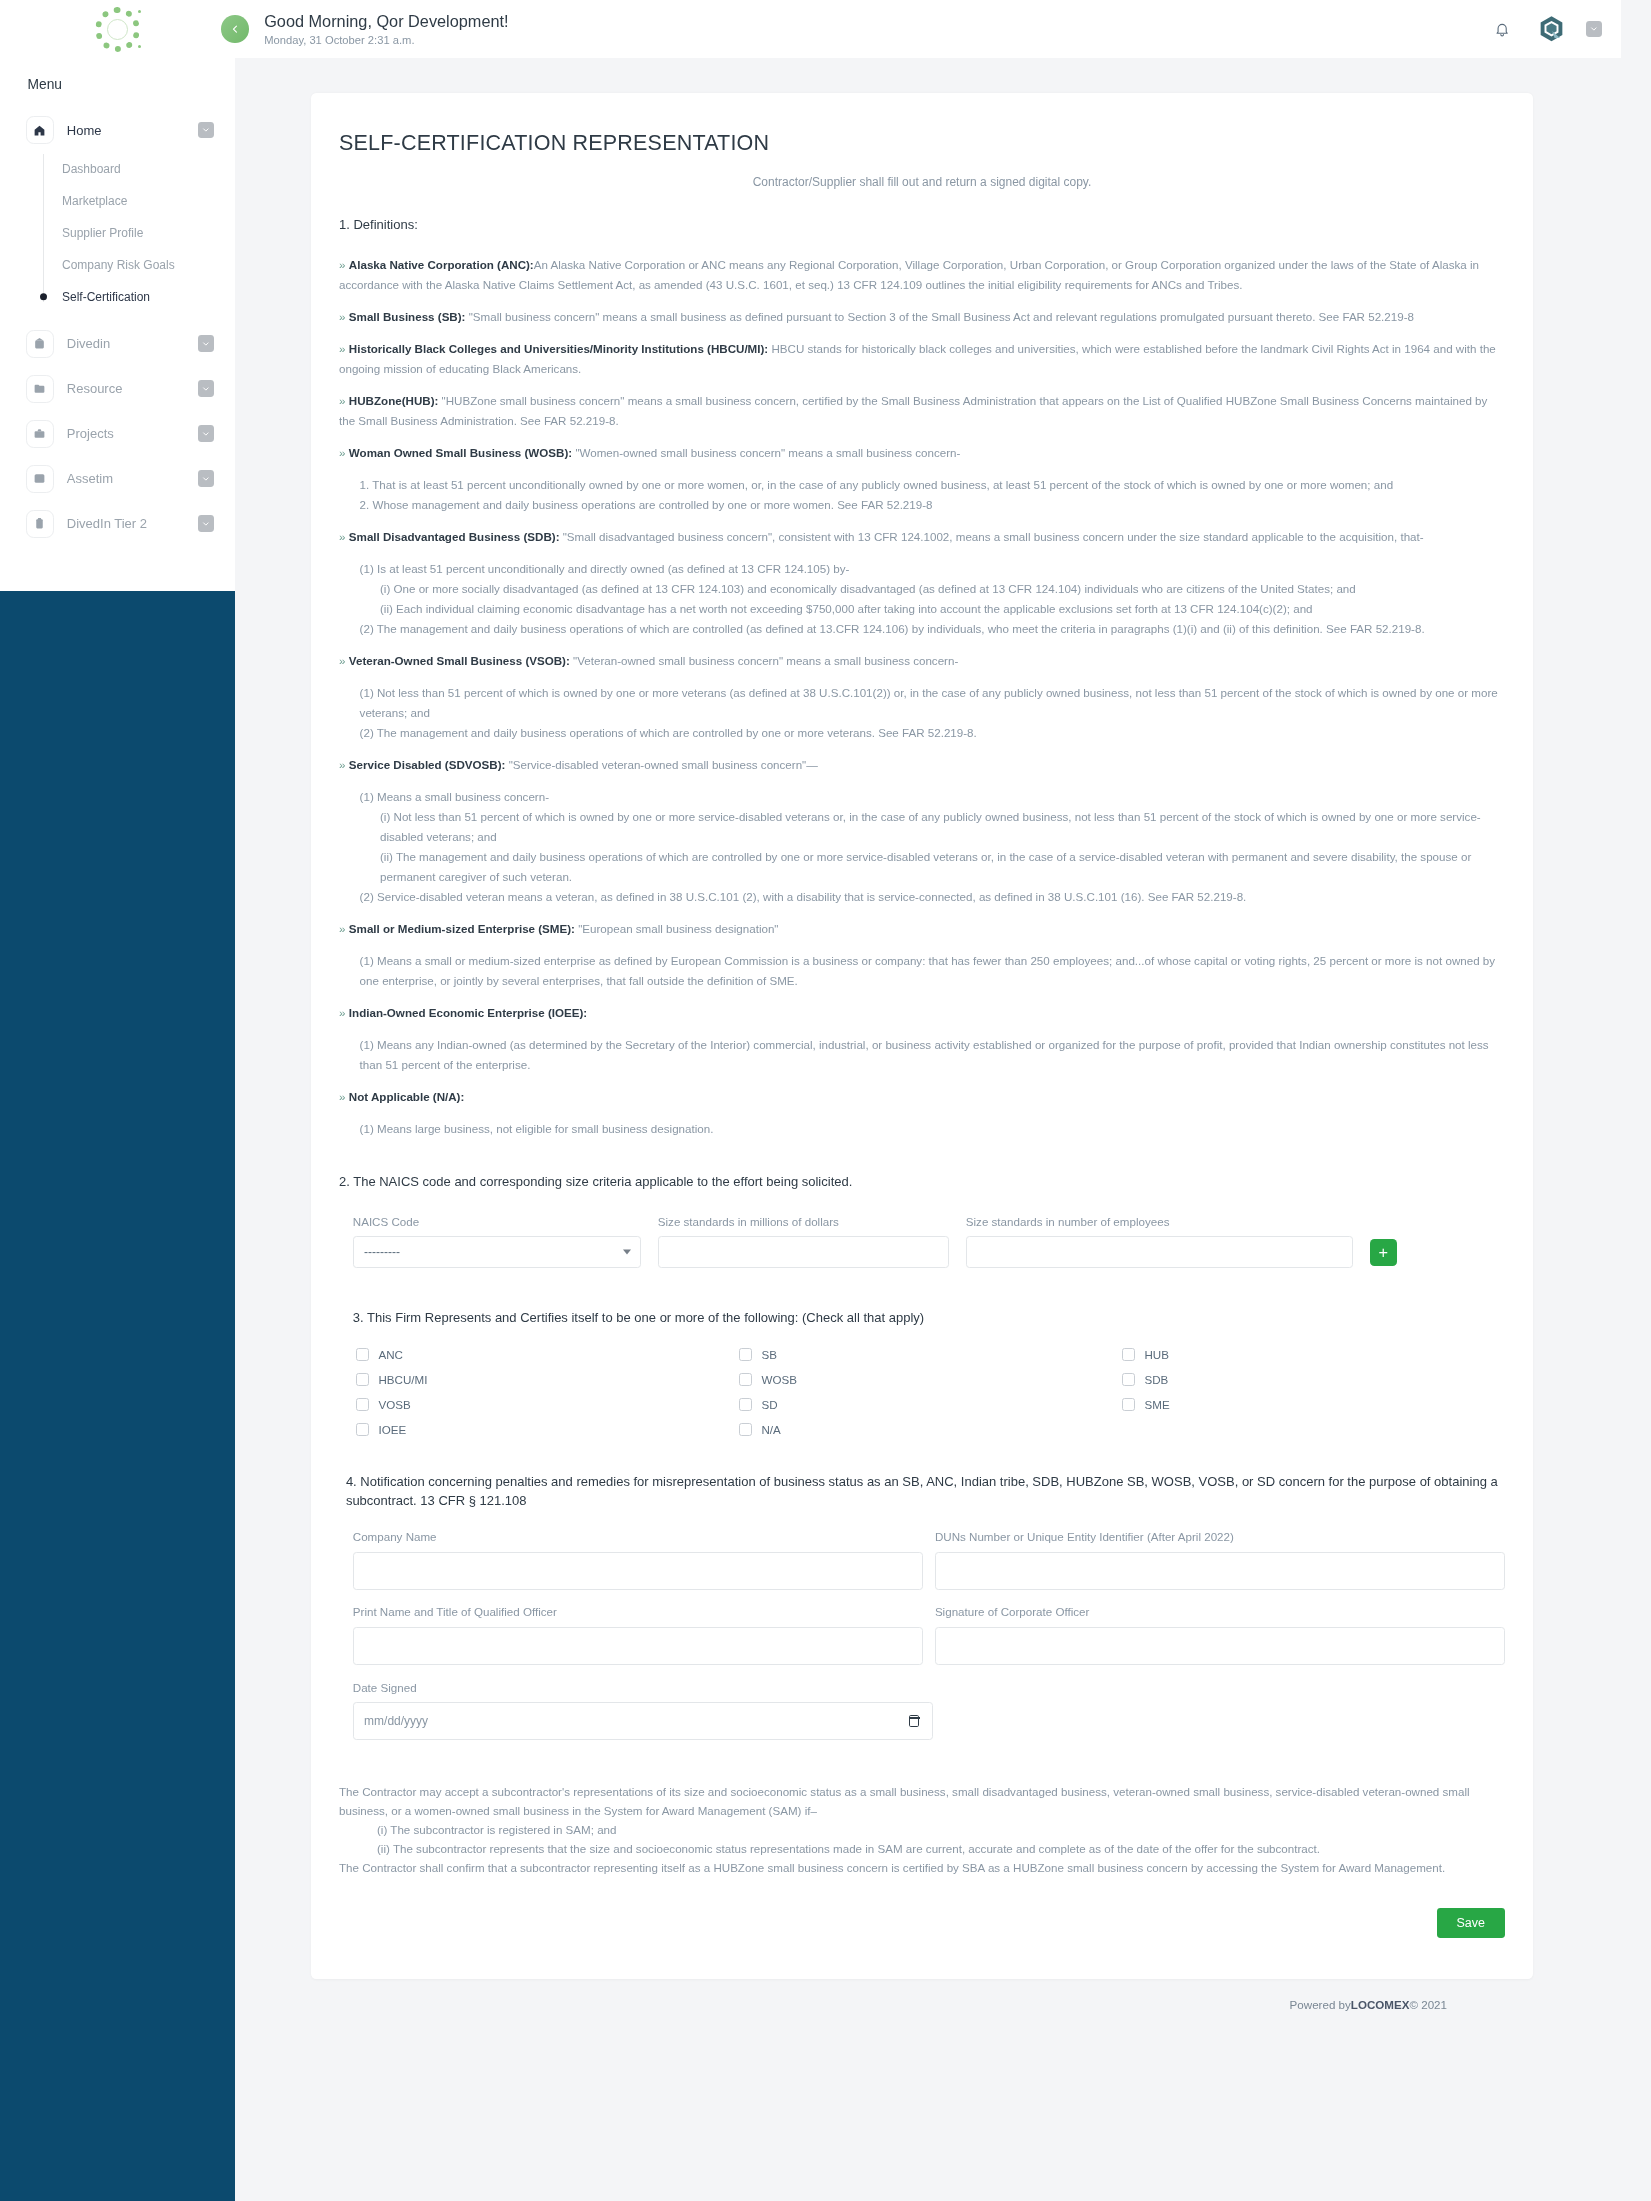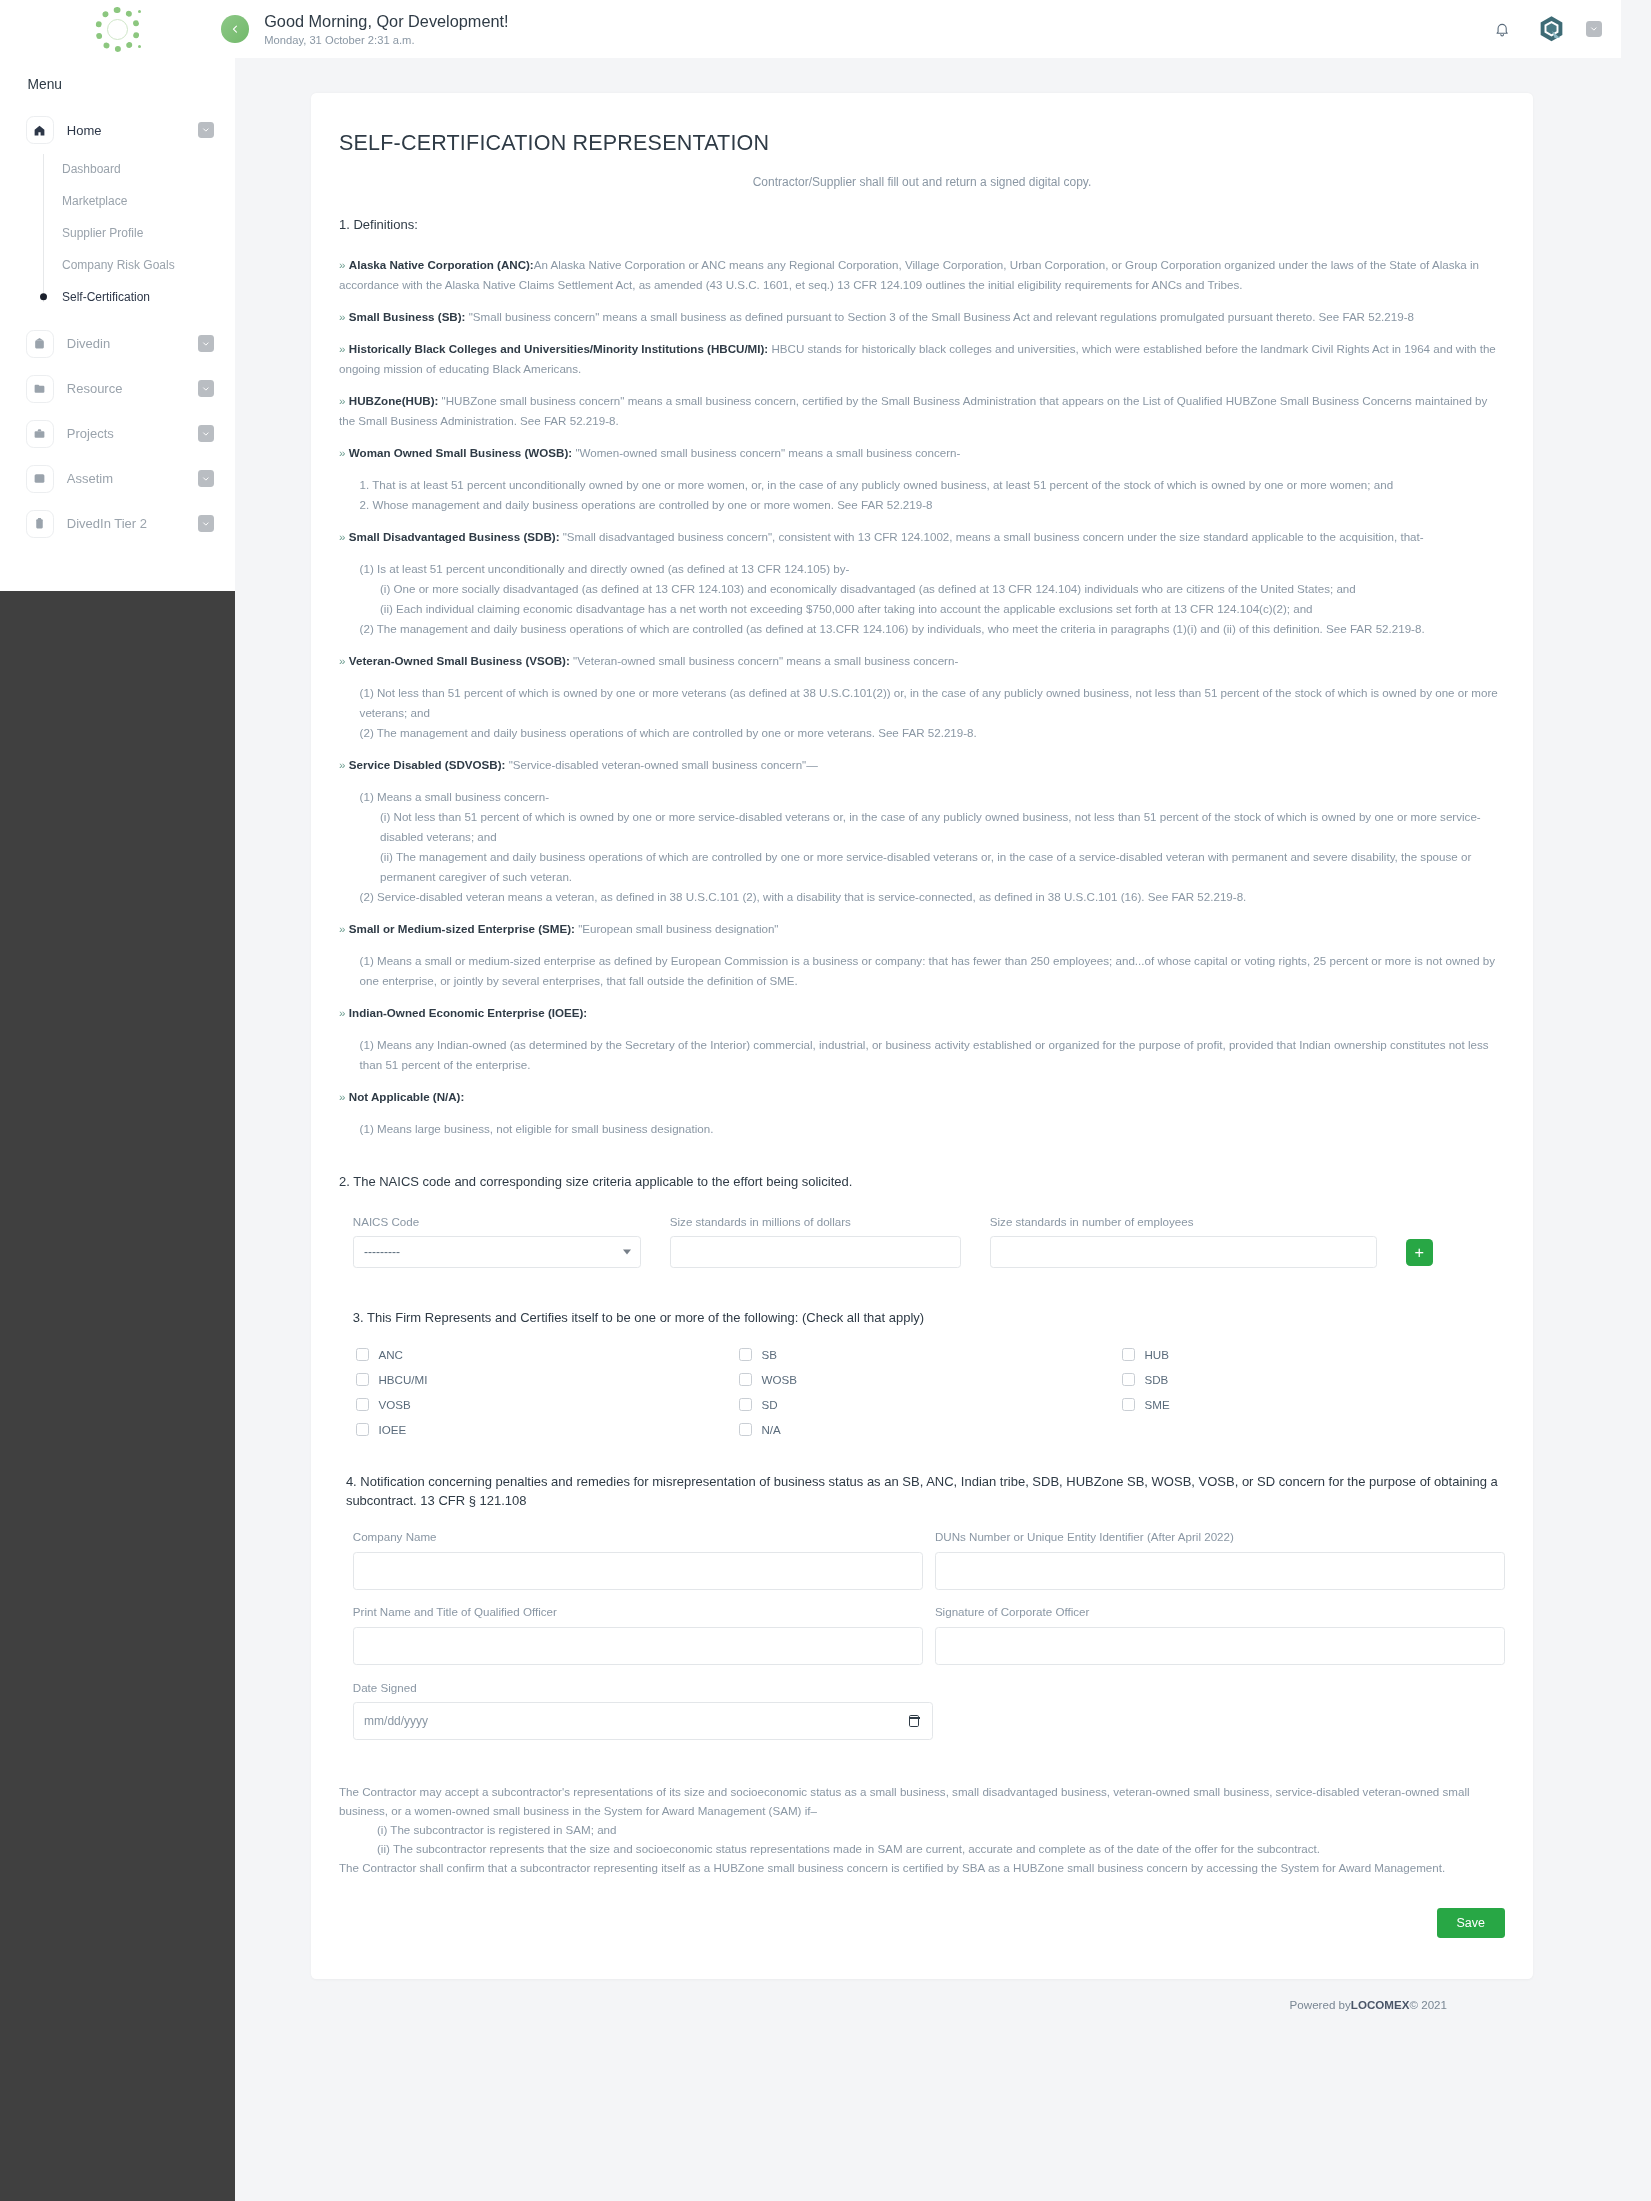--- a/index.html
+++ b/index.html
@@ -3,21 +3,21 @@
 <meta charset="utf-8">
 <style>
   * { box-sizing: border-box; margin: 0; padding: 0; }
   html, body { width: 1652px; }
   body {
     font-family: "Liberation Sans", sans-serif;
     background: #f4f5f7;
     color: #4a5568;
     -webkit-font-smoothing: antialiased;
   }
-  .app { width: 1621px; min-height: 2202px; position: relative; background:#404040; }
+  .app { width: 1621px; min-height: 2202px; position: relative; background:#0c4a6e; }
 
   
   .topbar {
     height: 58px; background: #ffffff; display: flex; align-items: center;
     position: relative; z-index: 30;
   }
   .brand-zone {
     width: 235px; height: 58px; display: flex; align-items: center;
     justify-content: center; background:#fff;
   }
@@ -112,21 +112,21 @@
   .sec-head{ font-size:13px; color:#2f3b46; margin:0 0 20.6px 0; line-height:19px;}
 
   .def{ margin-bottom:12px; font-size:11.6px; line-height:20px; color:#8a97a4; }
   .def .chev{ color:#6c9c8f; margin-right:3.4px; }
   .def b{ color:#2f3b46; font-weight:700; }
   .def-ind{ margin-left:20.6px; font-size:11.6px; line-height:20px; color:#8a97a4; }
   .def-ind2{ margin-left:41px; font-size:11.6px; line-height:20px; color:#8a97a4; }
   .blk{ margin:8.6px 0 12px 0; }
 
   
-  .frow{ display:flex; gap:29px; align-items:flex-end; margin-top:24px; }
+  .frow{ display:flex; gap:17px; align-items:flex-end; margin-top:24px; }
   .fgrp{ display:flex; flex-direction:column; }
   .flab{ font-size:11.6px; color:#8a97a4; margin-bottom:8.6px; }
   .fin{
     height:32px; border:0.9px solid #e3e6e9; border-radius:3.4px; background:#fff;
     padding:0 10.3px; font-family:inherit; font-size:12px; color:#5a6b7b; outline:none;
   }
   .fin::placeholder{ color:#8a97a4; }
   .sel-wrap{ position:relative; }
   .sel-caret{
     position:absolute; right:10.3px; top:50%; transform:translateY(-50%);

